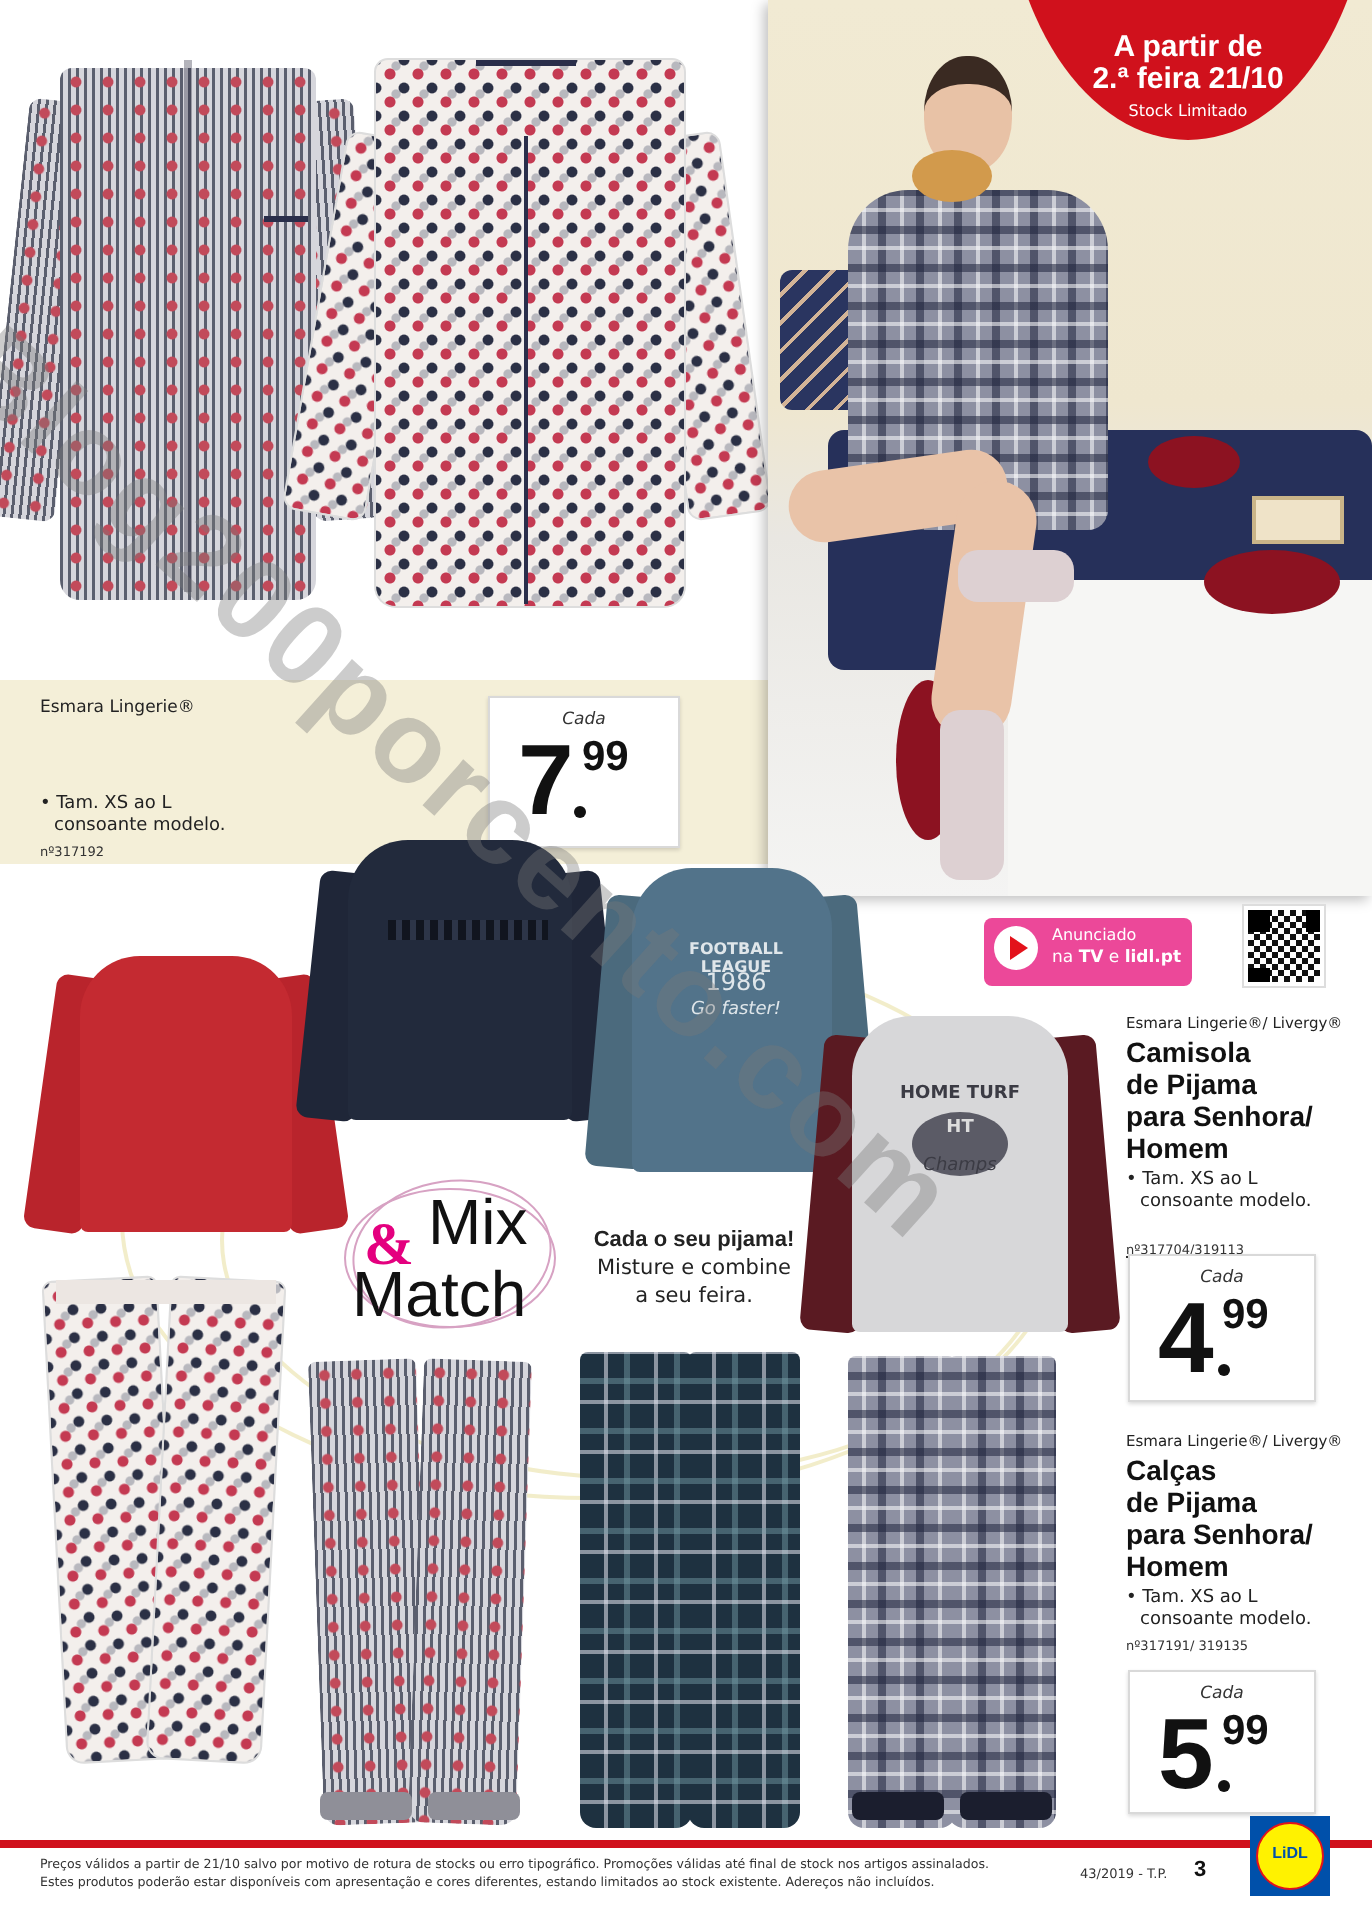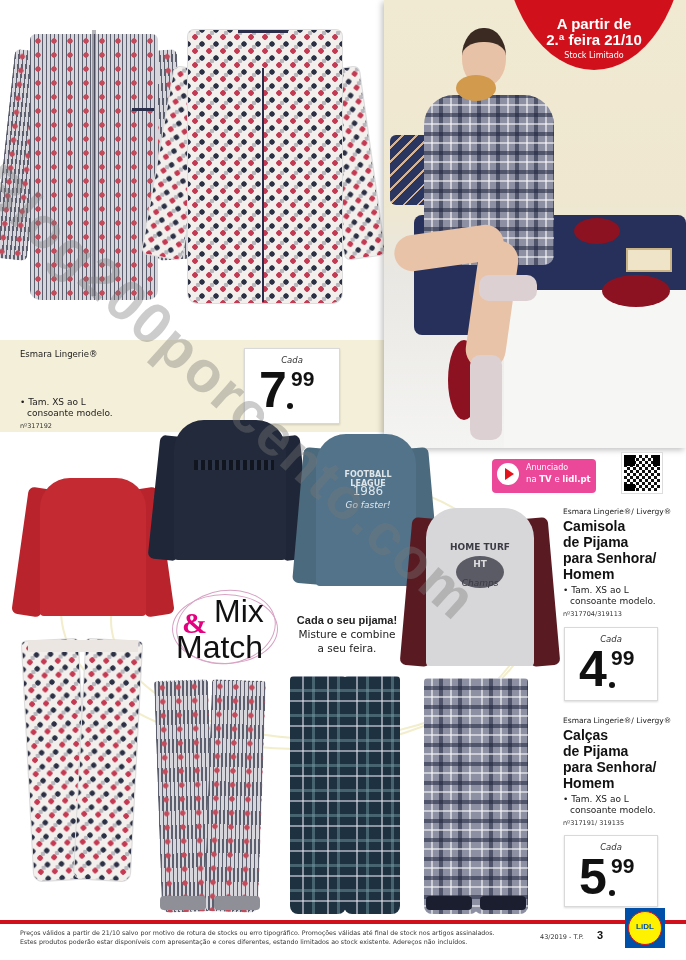--- a/index.html
+++ b/index.html
@@ -261,21 +261,21 @@
   <div class="title" style="margin-top:2px; font-size:14px; line-height:16px;">
     <div>Camisola</div>
     <div>de Pijama</div>
     <div>para Senhora/</div>
     <div>Homem</div>
   </div>
   <div class="bullet" style="margin-top:3px;">
     <div>• Tam. XS ao L</div>
     <div style="padding-left:7px;">consoante modelo.</div>
   </div>
-  <div class="ref" style="margin-top:3px;">nº317704/319113</div>
+  <div class="ref" style="margin-top:14px;text-decoration:underline;">nº317704/319113</div>
 </div>
 <div class="price-box" style="left:564px; top:627px; width:94px; height:74px;">
   <div class="cada">Cada</div>
   <div class="price">
     <span class="int" style="left:14px; top:0;">4</span>
     <span class="dot" style="left:44px; top:38px;"></span>
     <span class="dec" style="left:46px; top:2px;">99</span>
   </div>
 </div>
 

